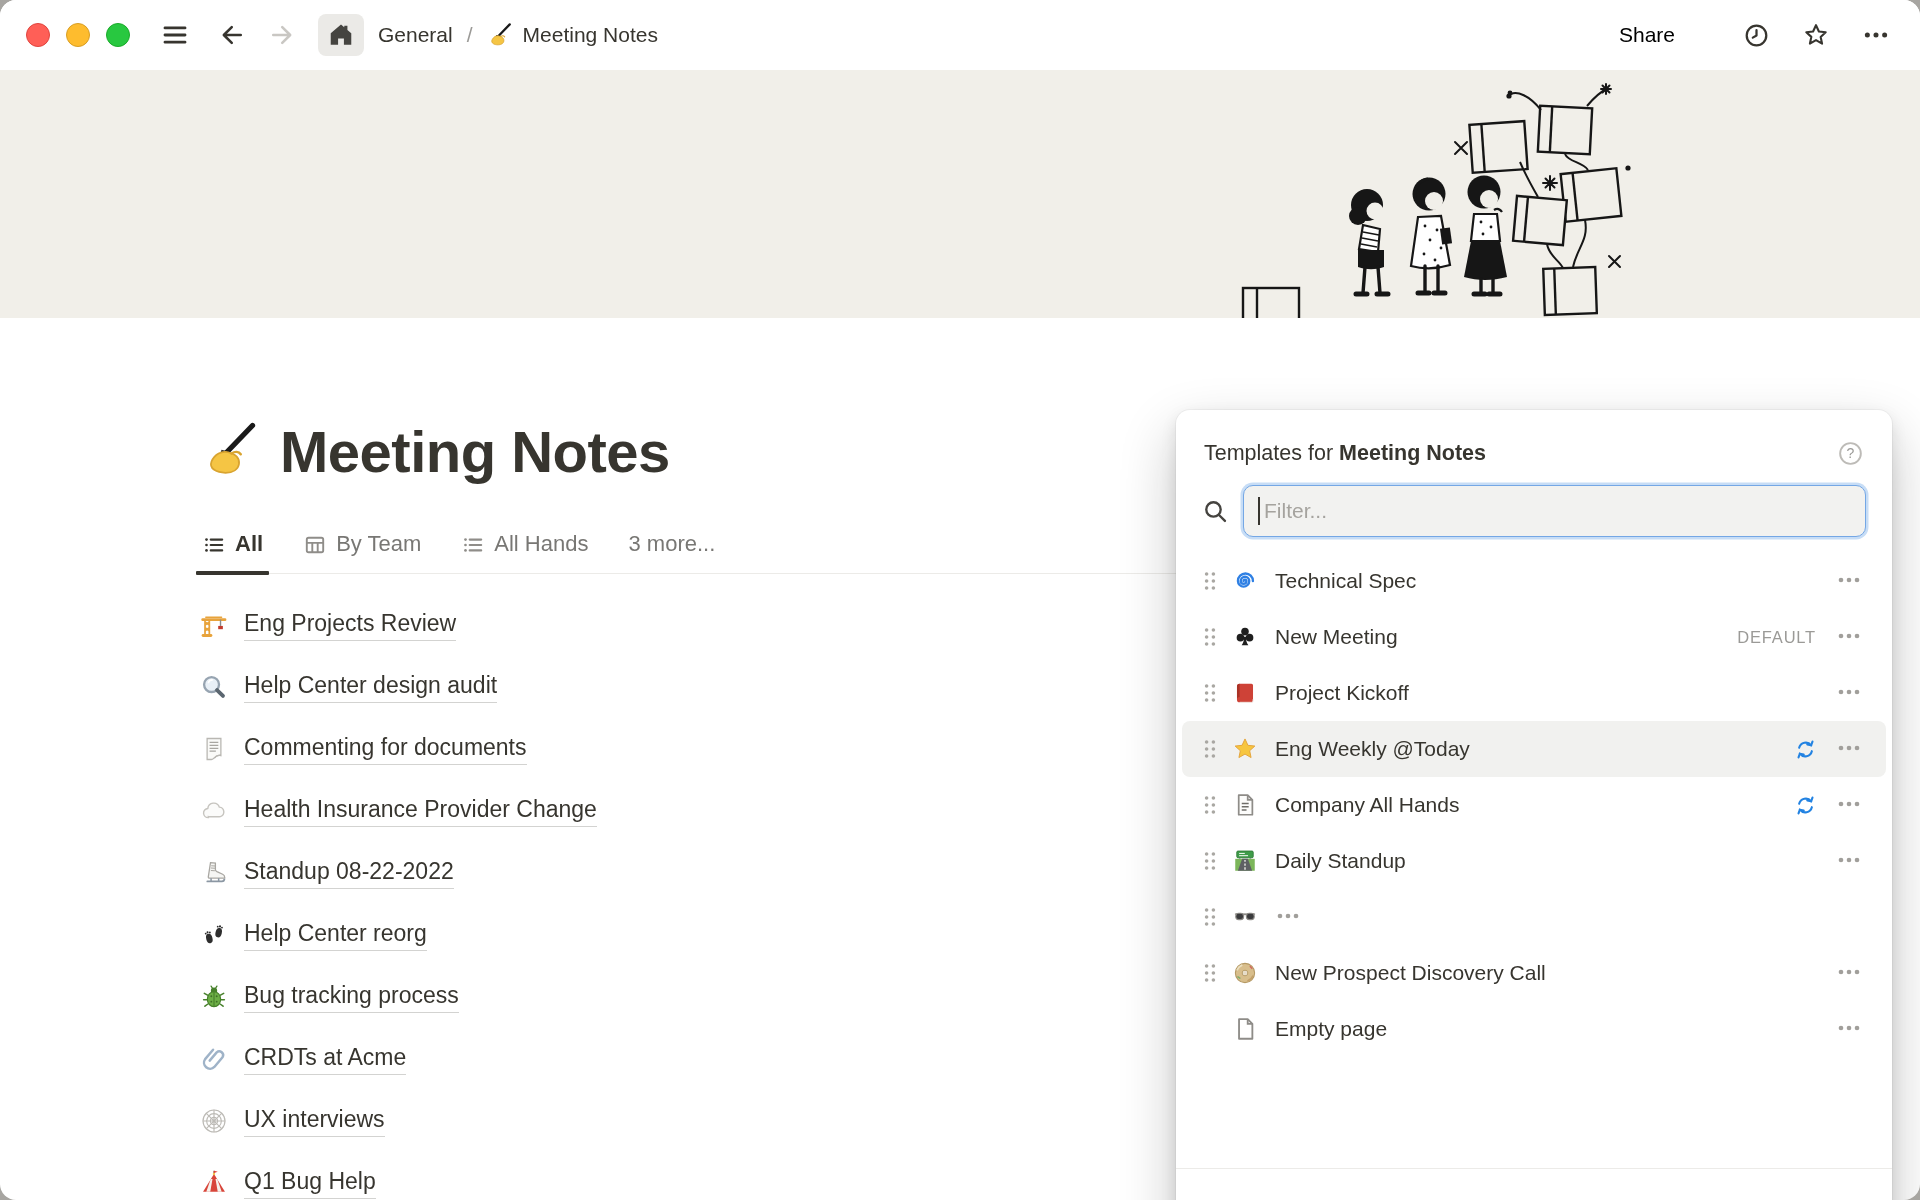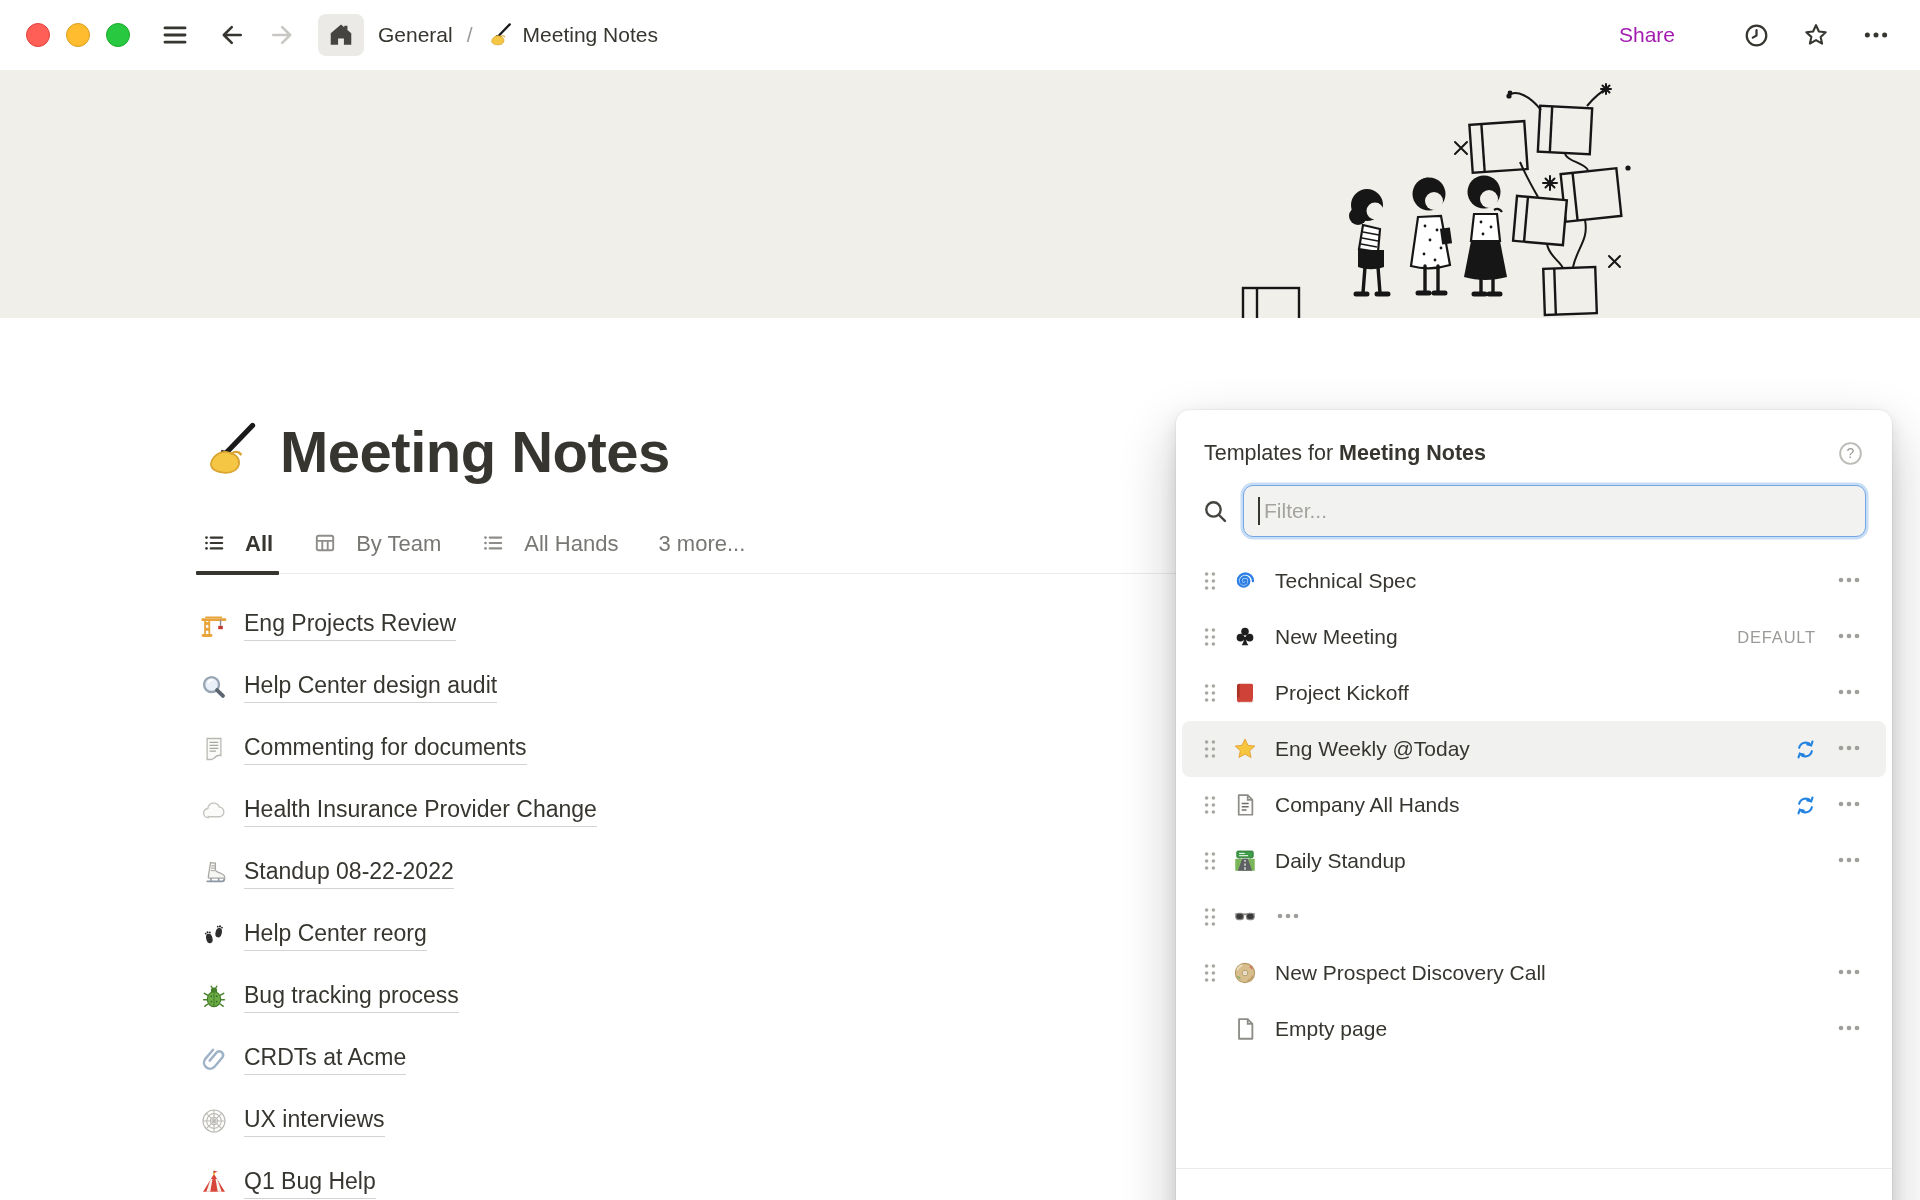--- a/index.html
+++ b/index.html
@@ -1,48 +1,48 @@
 <!DOCTYPE html>
 <html><head>
 <meta charset="utf-8">
 <style>
   * { margin:0; padding:0; box-sizing:border-box; }
   html,body { width:1920px; height:1200px; background:#A7A5A1; font-family:"Liberation Sans","DejaVu Sans",sans-serif; overflow:hidden; }
-  .window { position:absolute; inset:0; background:#fff; border-radius:0; overflow:hidden; color:#37352F; }
+  .window { position:absolute; inset:0; background:#fff; border-radius:16px; overflow:hidden; color:#37352F; }
 
   
   .toolbar { position:absolute; top:0; left:0; right:0; height:70px; background:#fff; display:flex; align-items:center; padding:0 30px 0 26px; }
   .lights { display:flex; gap:16px; margin-right:30px; }
   .light { width:24px; height:24px; border-radius:50%; }
   .light.red{ background:#FF5F57; border:1px solid #E0443E;}
   .light.yellow{ background:#FEBC2E; border:1px solid #D89E24;}
   .light.green{ background:#28C840; border:1px solid #1AAB29;}
   .tbtn { display:flex; align-items:center; justify-content:center; background:none; border:none; cursor:pointer; padding:0; }
   .tbtn svg { display:block; }
   .menu-btn { margin-right:28px; }
   .nav-btn { margin-right:22px; }
   .home-btn { width:46px; height:42px; background:#EBEAE7; border-radius:8px; margin-right:14px; }
   .crumbs { display:flex; align-items:center; gap:10px; font-size:21px; color:#37352F; }
   .crumb { cursor:pointer; }
   .crumb-sep { color:#9B9A97; margin:0 4px; }
   .crumb-emoji svg { display:block; }
   .toolbar .spacer { flex:1; }
-  .share-btn { font-size:21px; color:#a21caf; margin-right:36px; font-family:inherit; }
+  .share-btn { font-size:21px; color:#000000; margin-right:36px; font-family:inherit; }
   .right-ic { margin-left:32px; }
 
   
   .cover { position:absolute; top:70px; left:0; right:0; height:248px; background:#F1EFE9; }
   .cover svg { position:absolute; right:265px; bottom:0; }
 
   
   .content { position:absolute; top:318px; left:200px; width:1520px; }
   .title-row { margin-top:100px; display:flex; align-items:center; gap:20px; }
   .title-row h1 { font-size:58px; font-weight:700; letter-spacing:-0.5px; color:#37352F; }
   .tabs { margin-top:46px; display:flex; align-items:flex-end; gap:36px; border-bottom:1.5px solid #ECEBE8; }
-  .tab { display:flex; align-items:flex-start; gap:19px; font-size:22px; color:#787774; padding:0 2px 16px 2px; position:relative; cursor:pointer; }
+  .tab { display:flex; align-items:flex-end; gap:9px; font-size:22px; color:#787774; padding:0 2px 16px 2px; position:relative; cursor:pointer; }
   .tab svg { color:#8F8D89; }
   .tab.active { color:#37352F; font-weight:600; }
   .tab.active svg { color:#37352F; }
   .tab.active::after { content:""; position:absolute; left:-4px; right:-4px; bottom:-2px; height:4px; background:#37352F; border-radius:1px; }
   .page-list { margin-top:20px; }
   .page-row { height:62px; display:flex; align-items:center; gap:16px; cursor:pointer; }
   .page-row svg { flex:0 0 auto; }
   .page-label { font-size:23px; font-weight:500; color:#37352F; border-bottom:1.6px solid rgba(55,53,47,0.22); padding-bottom:2px; line-height:1.25; }
 
   

